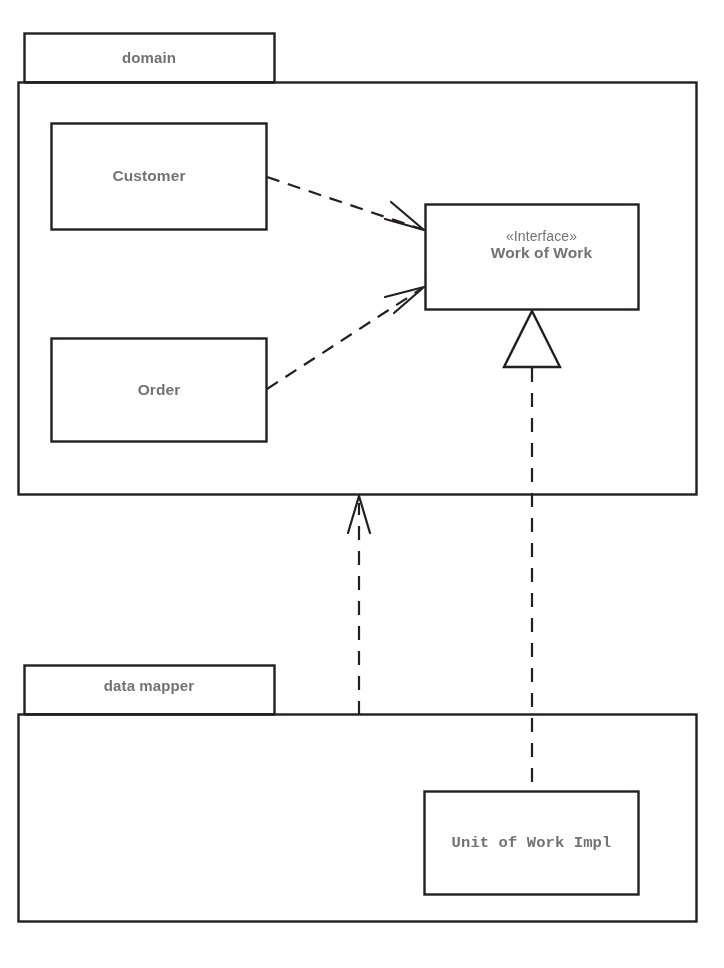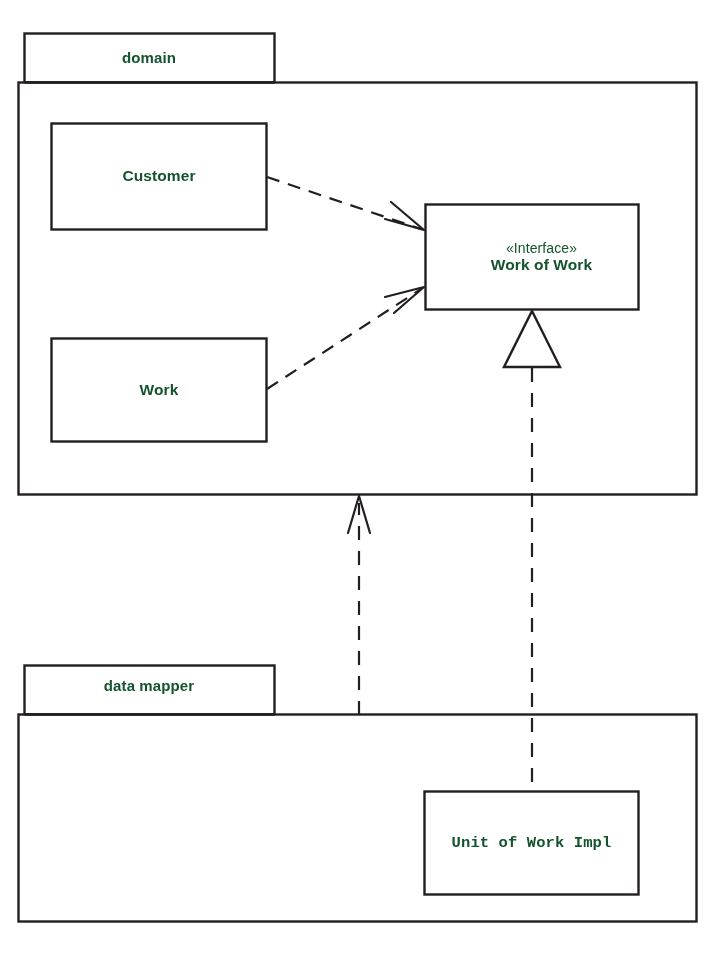--- a/index.html
+++ b/index.html
@@ -30,21 +30,21 @@
   .label-layer {
     position: absolute;
     left: 0;
     top: 0;
     width: 724px;
     height: 968px;
     pointer-events: none;
   }
   .lbl {
     position: absolute;
-    color: #14532d;
+    color: #737373;
     text-align: center;
     line-height: 1.18;
     white-space: nowrap;
   }
   .pkg-tab-label {
     font-size: 15px;
     font-weight: bold;
     letter-spacing: 0.1px;
   }
   .class-label {
@@ -113,25 +113,25 @@
 
     <rect x="424.5" y="791.5" width="214" height="103" fill="#ffffff" stroke="#231f20" stroke-width="2.4"></rect>
   </svg>
 
   <div class="label-layer">
 
     <div class="lbl pkg-tab-label box-center" style="left:24px; top:33px; width:250px; height:49px;">domain</div>
 
     <div class="lbl pkg-tab-label box-center" style="left:24px; top:665px; width:250px; height:42px;">data mapper</div>
 
-    <div class="lbl class-label box-center" style="left:51px; top:123px; width:216px; height:107px;">Customer</div>
+    <div class="lbl class-label box-center" style="left:41px; top:123px; width:216px; height:107px;">Customer</div>
 
-    <div class="lbl class-label box-center" style="left:51px; top:338px; width:216px; height:104px;">Work</div>
+    <div class="lbl class-label box-center" style="left:51px; top:338px; width:216px; height:104px;">Order</div>
 
-    <div class="lbl box-center" style="left:425px; top:204px; width:233px; height:106px;">
+    <div class="lbl box-center" style="left:425px; top:192px; width:233px; height:106px;">
       <span class="stereotype-label">«Interface»</span>
       <span class="class-label">Work of Work</span>
     </div>
 
     <div class="lbl class-label box-center" style="left:424px; top:791px; width:215px; height:104px;font-family:Liberation Mono, monospace;">Unit of Work Impl</div>
 
   </div>
 </div>
 
 </body></html>

